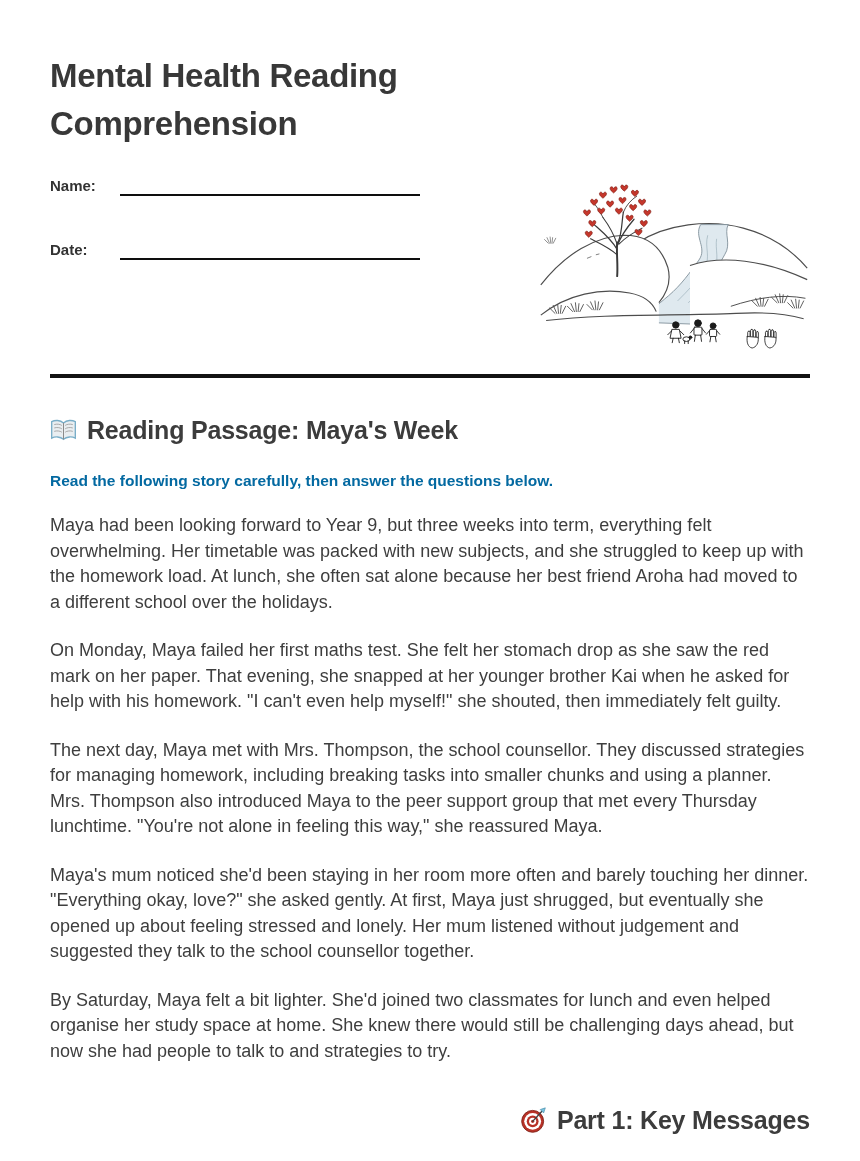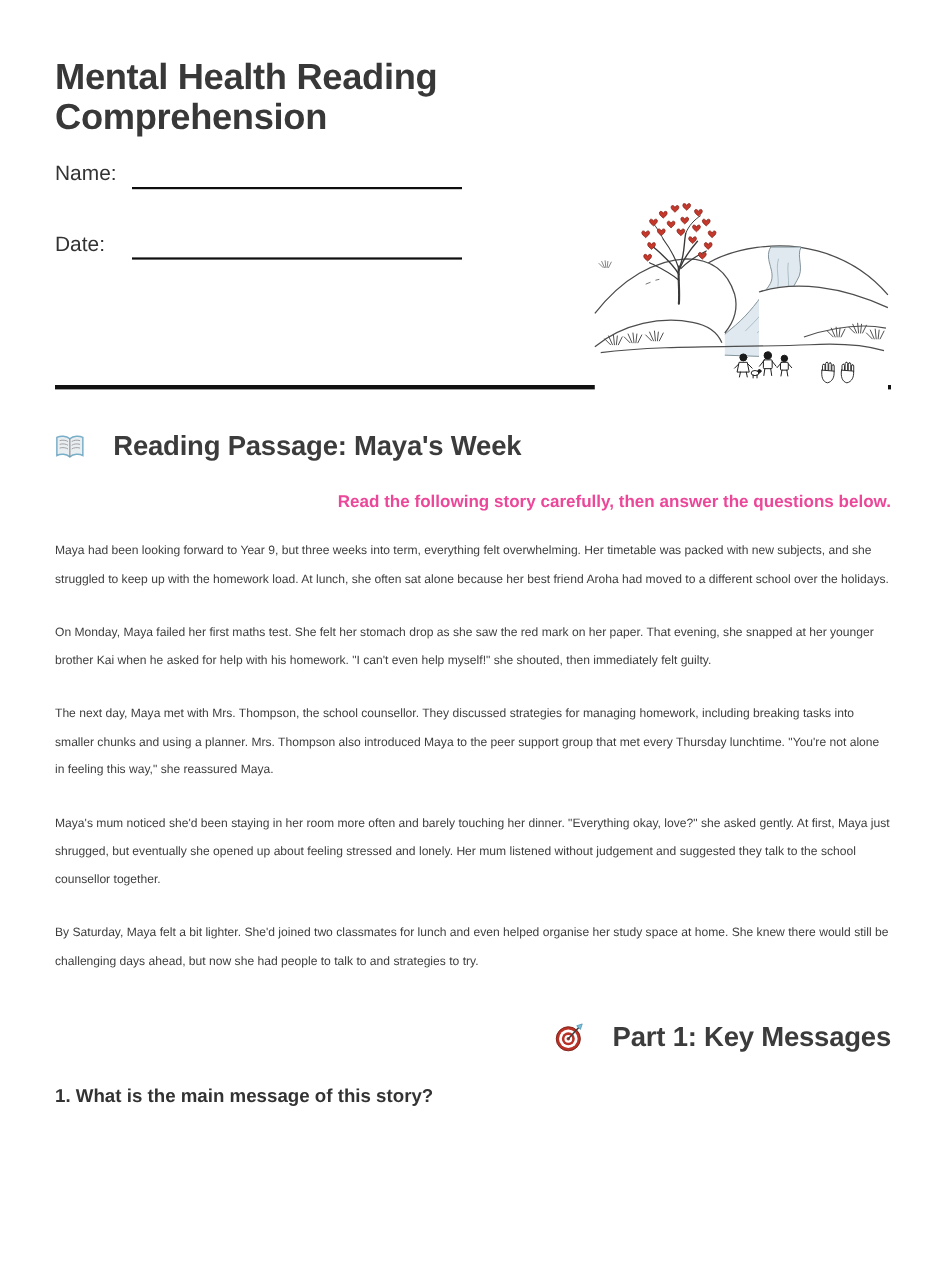--- a/index.html
+++ b/index.html
@@ -7,51 +7,51 @@
   body {
     width:860px; height:1161px; overflow:hidden;
     font-family:"Liberation Sans", sans-serif;
     color:#3e3e3e;
   }
   .page { position:relative; padding:0 50px; width:860px; }
 
   
   .page-title {
     margin-top:52px; width:490px;
-    font-size:33px; line-height:36px; font-weight:700;
+    font-size:33px; line-height:48px; font-weight:700;
     color:#383838; letter-spacing:-0.3px;
   }
   .field-row { display:flex; align-items:flex-end; margin-top:26px; height:22px; }
   .field-row + .field-row { margin-top:42px; }
-  .field-label { width:70px; font-size:19px; font-weight:400; color:#333; padding-bottom:2px; }
+  .field-label { width:70px; font-size:15px; font-weight:700; color:#333; padding-bottom:2px; }
   .write-line {
     width:300px; height:20px; border-bottom:2px solid #0e0e0e;
     font-size:15px; color:#333;
   }
   .illustration { position:absolute; left:540px; top:98px; width:268px; height:222px; }
   .illustration svg { width:100%; height:100%; }
 
   
   .divider { margin-top:114px; border-top:4px solid #121212; width:760px; }
 
   
   .section-heading {
-    display:flex; align-items:center; gap:26px;
+    display:flex; align-items:center; gap:10px;
     font-size:25px; font-weight:700; color:#3c3c3c; letter-spacing:-0.2px;
   }
   .heading-passage { margin-top:38px; }
   .heading-part1 { margin-top:42px;justify-content:flex-end; }
   .emoji-icon { display:inline-flex; width:27px; height:27px; flex:0 0 auto; }
   .emoji-icon svg { width:100%; height:100%; }
 
-  .instruction { margin-top:27px; font-size:15.5px; font-weight:700; color:#ec4899;text-align:right; }
+  .instruction { margin-top:27px; font-size:15.5px; font-weight:700; color:#0369a1; }
 
   .passage p {
     margin-top:23px; width:760px;
-    font-size:11px; line-height:25.5px; color:#3e3e3e;
+    font-size:18px; line-height:25.5px; color:#3e3e3e;
   }
 
   .question-label { margin-top:29px; font-size:17px; font-weight:700; color:#333; }
 </style>
 </head>
 <body>
 
 <div class="page">
 
   <h1 class="page-title">Mental Health Reading Comprehension</h1>

